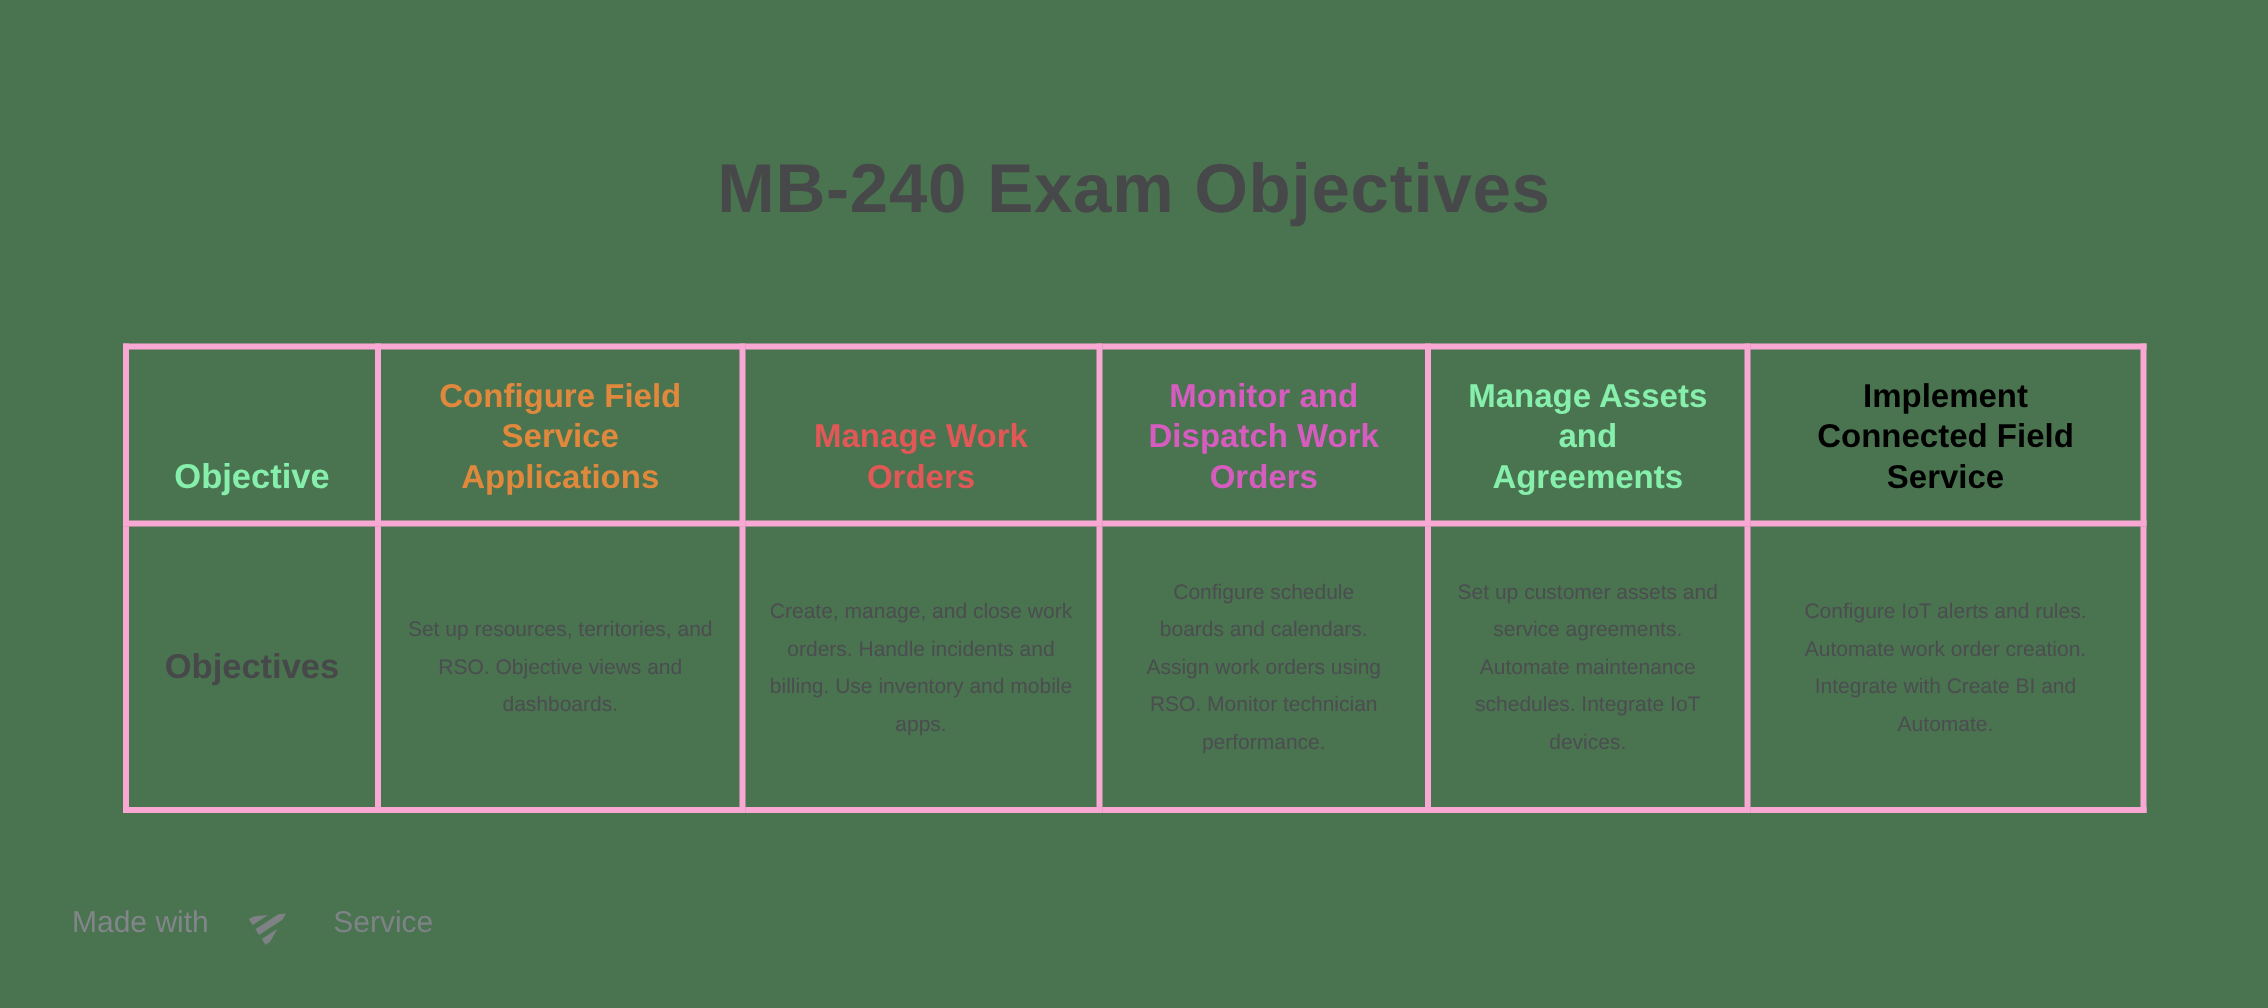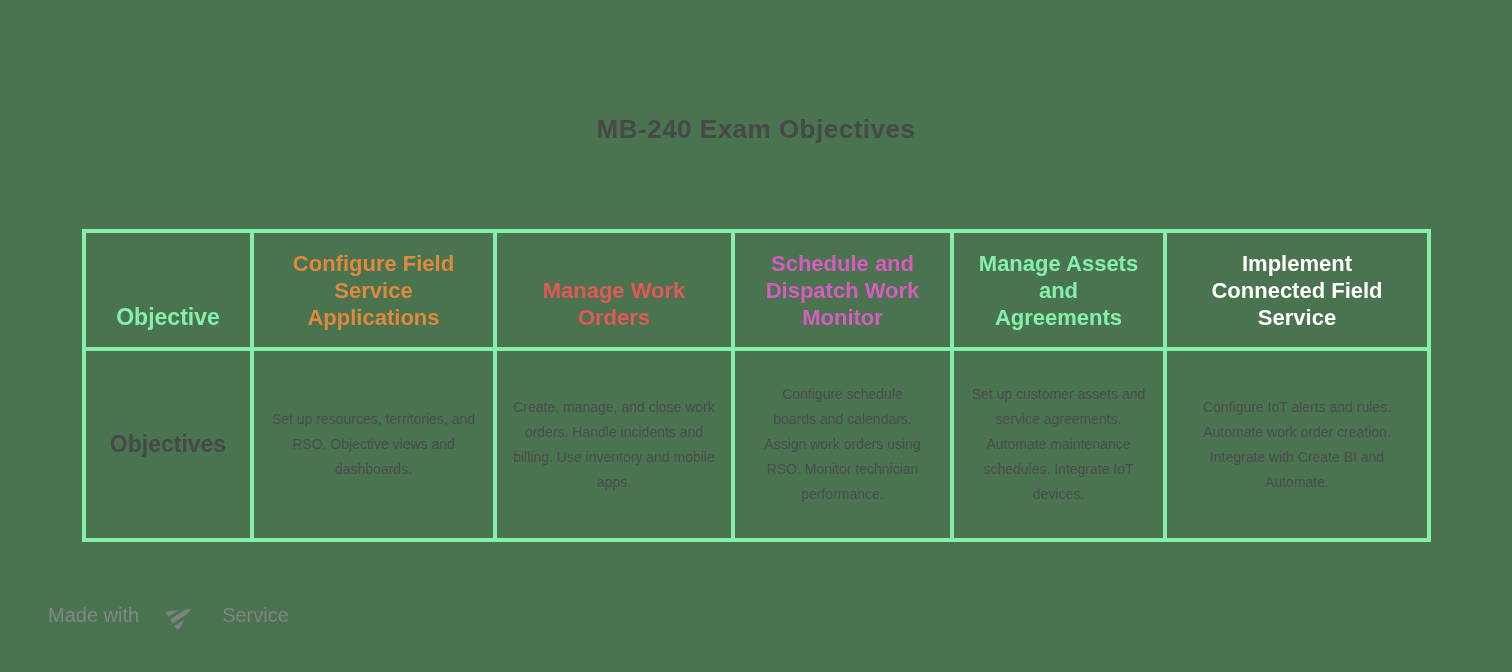--- a/index.html
+++ b/index.html
@@ -3,32 +3,32 @@
 <meta charset="utf-8">
 <style>
   html, body { margin: 0; padding: 0; }
   body {
     width: 1512px; height: 672px;
     position: relative; overflow: hidden;
     background: #4A7350;
     font-family: "Liberation Sans", sans-serif;
   }
   .title {
-    position: absolute; top: 114px; left: 0; width: 100%;
+    position: absolute; top: 98px; left: 0; width: 100%;
     text-align: center;
-    font-size: 26px; font-weight: bold; letter-spacing: 0.5px;
+    font-size: 46px; font-weight: bold; letter-spacing: 0.5px;
     color: #47484A;
   }
   table.objectives {
     position: absolute; left: 82px; top: 229px;
     border-collapse: collapse; table-layout: fixed;
     width: 1346px;
   }
   table.objectives th, table.objectives td {
-    border: 4px solid #86efac;
+    border: 4px solid #f9a8d4;
     text-align: center;
     overflow: hidden;
   }
   col.c1 { width: 168px; }
   col.c2 { width: 243px; }
   col.c3 { width: 238px; }
   col.c4 { width: 219px; }
   col.c5 { width: 213px; }
   col.c6 { width: 264px; }
   tr.header-row th {
@@ -69,23 +69,23 @@
       <col class="c3">
       <col class="c4">
       <col class="c5">
       <col class="c6">
   </colgroup>
   <tbody>
       <tr class="header-row">
     <th class="row-label">Objective</th>
     <th style="color: rgb(224, 137, 61);">Configure Field Service Applications</th>
     <th style="color: rgb(226, 88, 87);">Manage Work Orders</th>
-    <th style="color: rgb(215, 92, 192);">Schedule and Dispatch Work Monitor</th>
+    <th style="color: rgb(215, 92, 192);">Monitor and Dispatch Work Orders</th>
     <th style="color: #86efac;">Manage Assets and Agreements</th>
-    <th style="color: #ffffff;">Implement Connected Field Service</th>
+    <th style="color: #000000;">Implement Connected Field Service</th>
   </tr>
   <tr class="desc-row">
     <th class="row-label">Objectives</th>
     <td>Set up resources, territories, and RSO. Objective views and dashboards.</td>
     <td>Create, manage, and close work orders. Handle incidents and billing. Use inventory and mobile apps.</td>
     <td class="tight">Configure schedule boards and calendars. Assign work orders using RSO. Monitor technician performance.</td>
     <td>Set up customer assets and service agreements. Automate maintenance schedules. Integrate IoT devices.</td>
     <td>Configure IoT alerts and rules. Automate work order creation. Integrate with Create BI and Automate.</td>
   </tr>
 </tbody>

